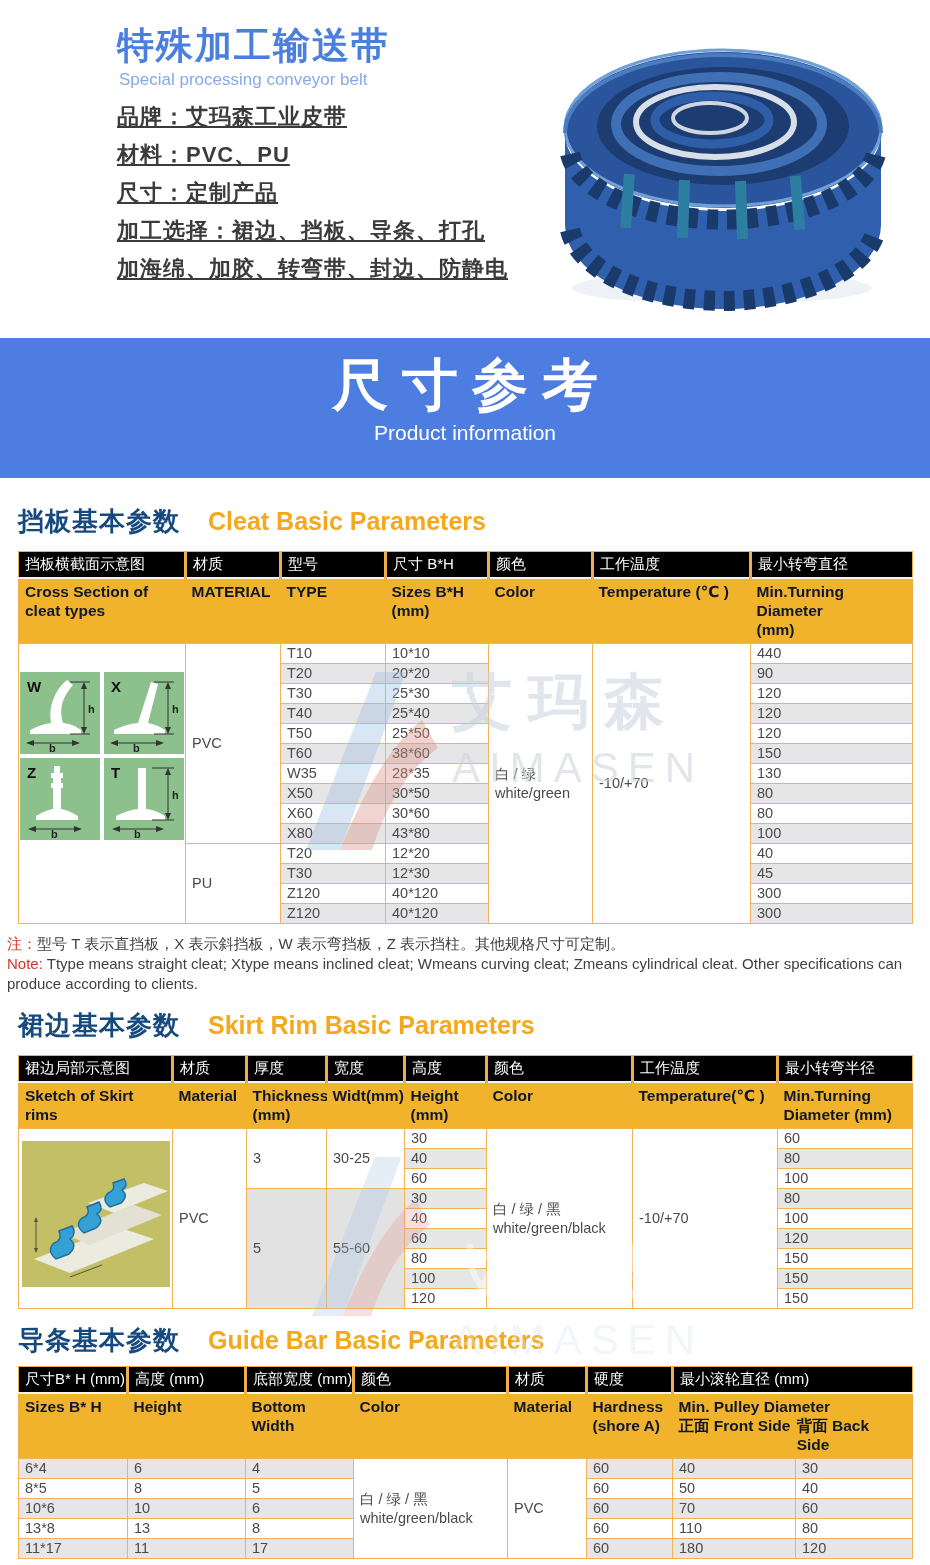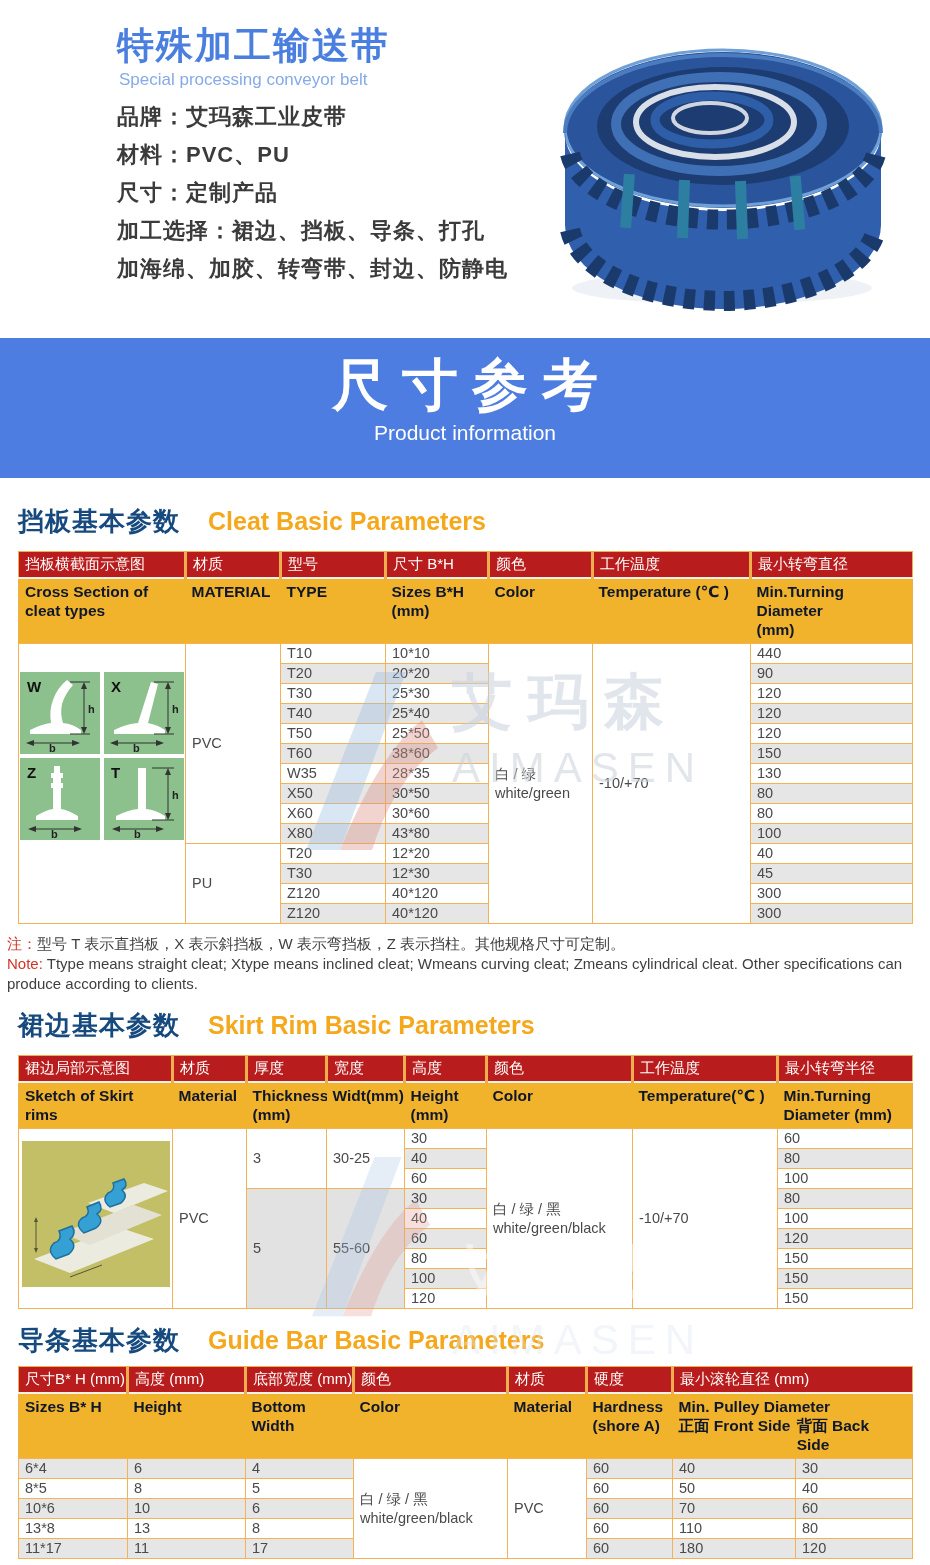--- a/index.html
+++ b/index.html
@@ -3,38 +3,38 @@
 <meta charset="utf-8">
 <style>
   html,body{margin:0;padding:0;}
   body{width:930px;height:1565px;position:relative;background:#fff;overflow:hidden;
        font-family:"Liberation Sans","DejaVu Sans",sans-serif;}
   
   .top{position:relative;height:338px;}
   .top-left{padding:24px 0 0 117px;}
   .main-title{font-size:37px;font-weight:bold;color:#4a7fe0;letter-spacing:2px;line-height:44px;}
   .main-subtitle{font-size:17px;color:#86aae8;margin:2px 0 8px 2px;}
-  .spec-line{font-size:22px;color:#3b3b3b;font-weight:600;line-height:38px;letter-spacing:1px;}
+  .spec-line{font-size:22px;color:#3b3b3b;font-weight:600;line-height:38px;letter-spacing:1px;text-decoration:underline;}
   .photo{position:absolute;top:18px;right:24px;width:376px;height:296px;}
   
   .banner{height:140px;background:#4d7de0;text-align:center;color:#fff;}
   .banner-title{font-size:56px;font-weight:bold;letter-spacing:14px;padding:15px 0 0 14px;line-height:64px;}
   .banner-sub{font-size:21px;margin-top:4px;}
   
   .sec{margin:0 0 0 18px;display:flex;align-items:baseline;gap:28px;}
   .sec-cn{font-size:26px;font-weight:bold;color:#16497e;letter-spacing:1px;}
   .sec-en{font-size:25px;font-weight:bold;color:#f5a81c;}
   #sec-cleat{margin-top:26px;}
   #sec-skirt{margin-top:14px;}
   #sec-guide{margin-top:14px;}
   
   table{border-collapse:collapse;table-layout:fixed;width:894px;margin:12px 0 0 18px;
         border:1px solid #efae4e;}
   th,td{overflow:hidden;box-sizing:border-box;}
-  .hrow1 th{background:#b91c1c;color:#fff;font-weight:normal;font-size:15px;text-align:left;
+  .hrow1 th{background:#000000;color:#fff;font-weight:normal;font-size:15px;text-align:left;
             padding:3px 6px;border-left:3px solid #efae4e;border-bottom:2px solid #f6f2e8;
             white-space:nowrap;}
   .hrow1 th:first-child{border-left:none;}
   .hrow2 th{background:#f2b32c;color:#0f172a;font-size:15.5px;font-weight:bold;text-align:left;
             padding:3px 6px 4px;vertical-align:top;line-height:19px;}
   td{border:1px solid #f2b255;font-size:14.5px;color:#4a4a4a;padding:0 6px;height:19px;
      line-height:19px;background:#fff;}
   tr.alt td{background:#e6e6e6;}
   td.mat,td.span-cell{background:#fff !important;vertical-align:middle;}
   td.gray-cell{background:#e2e2e2 !important;}

